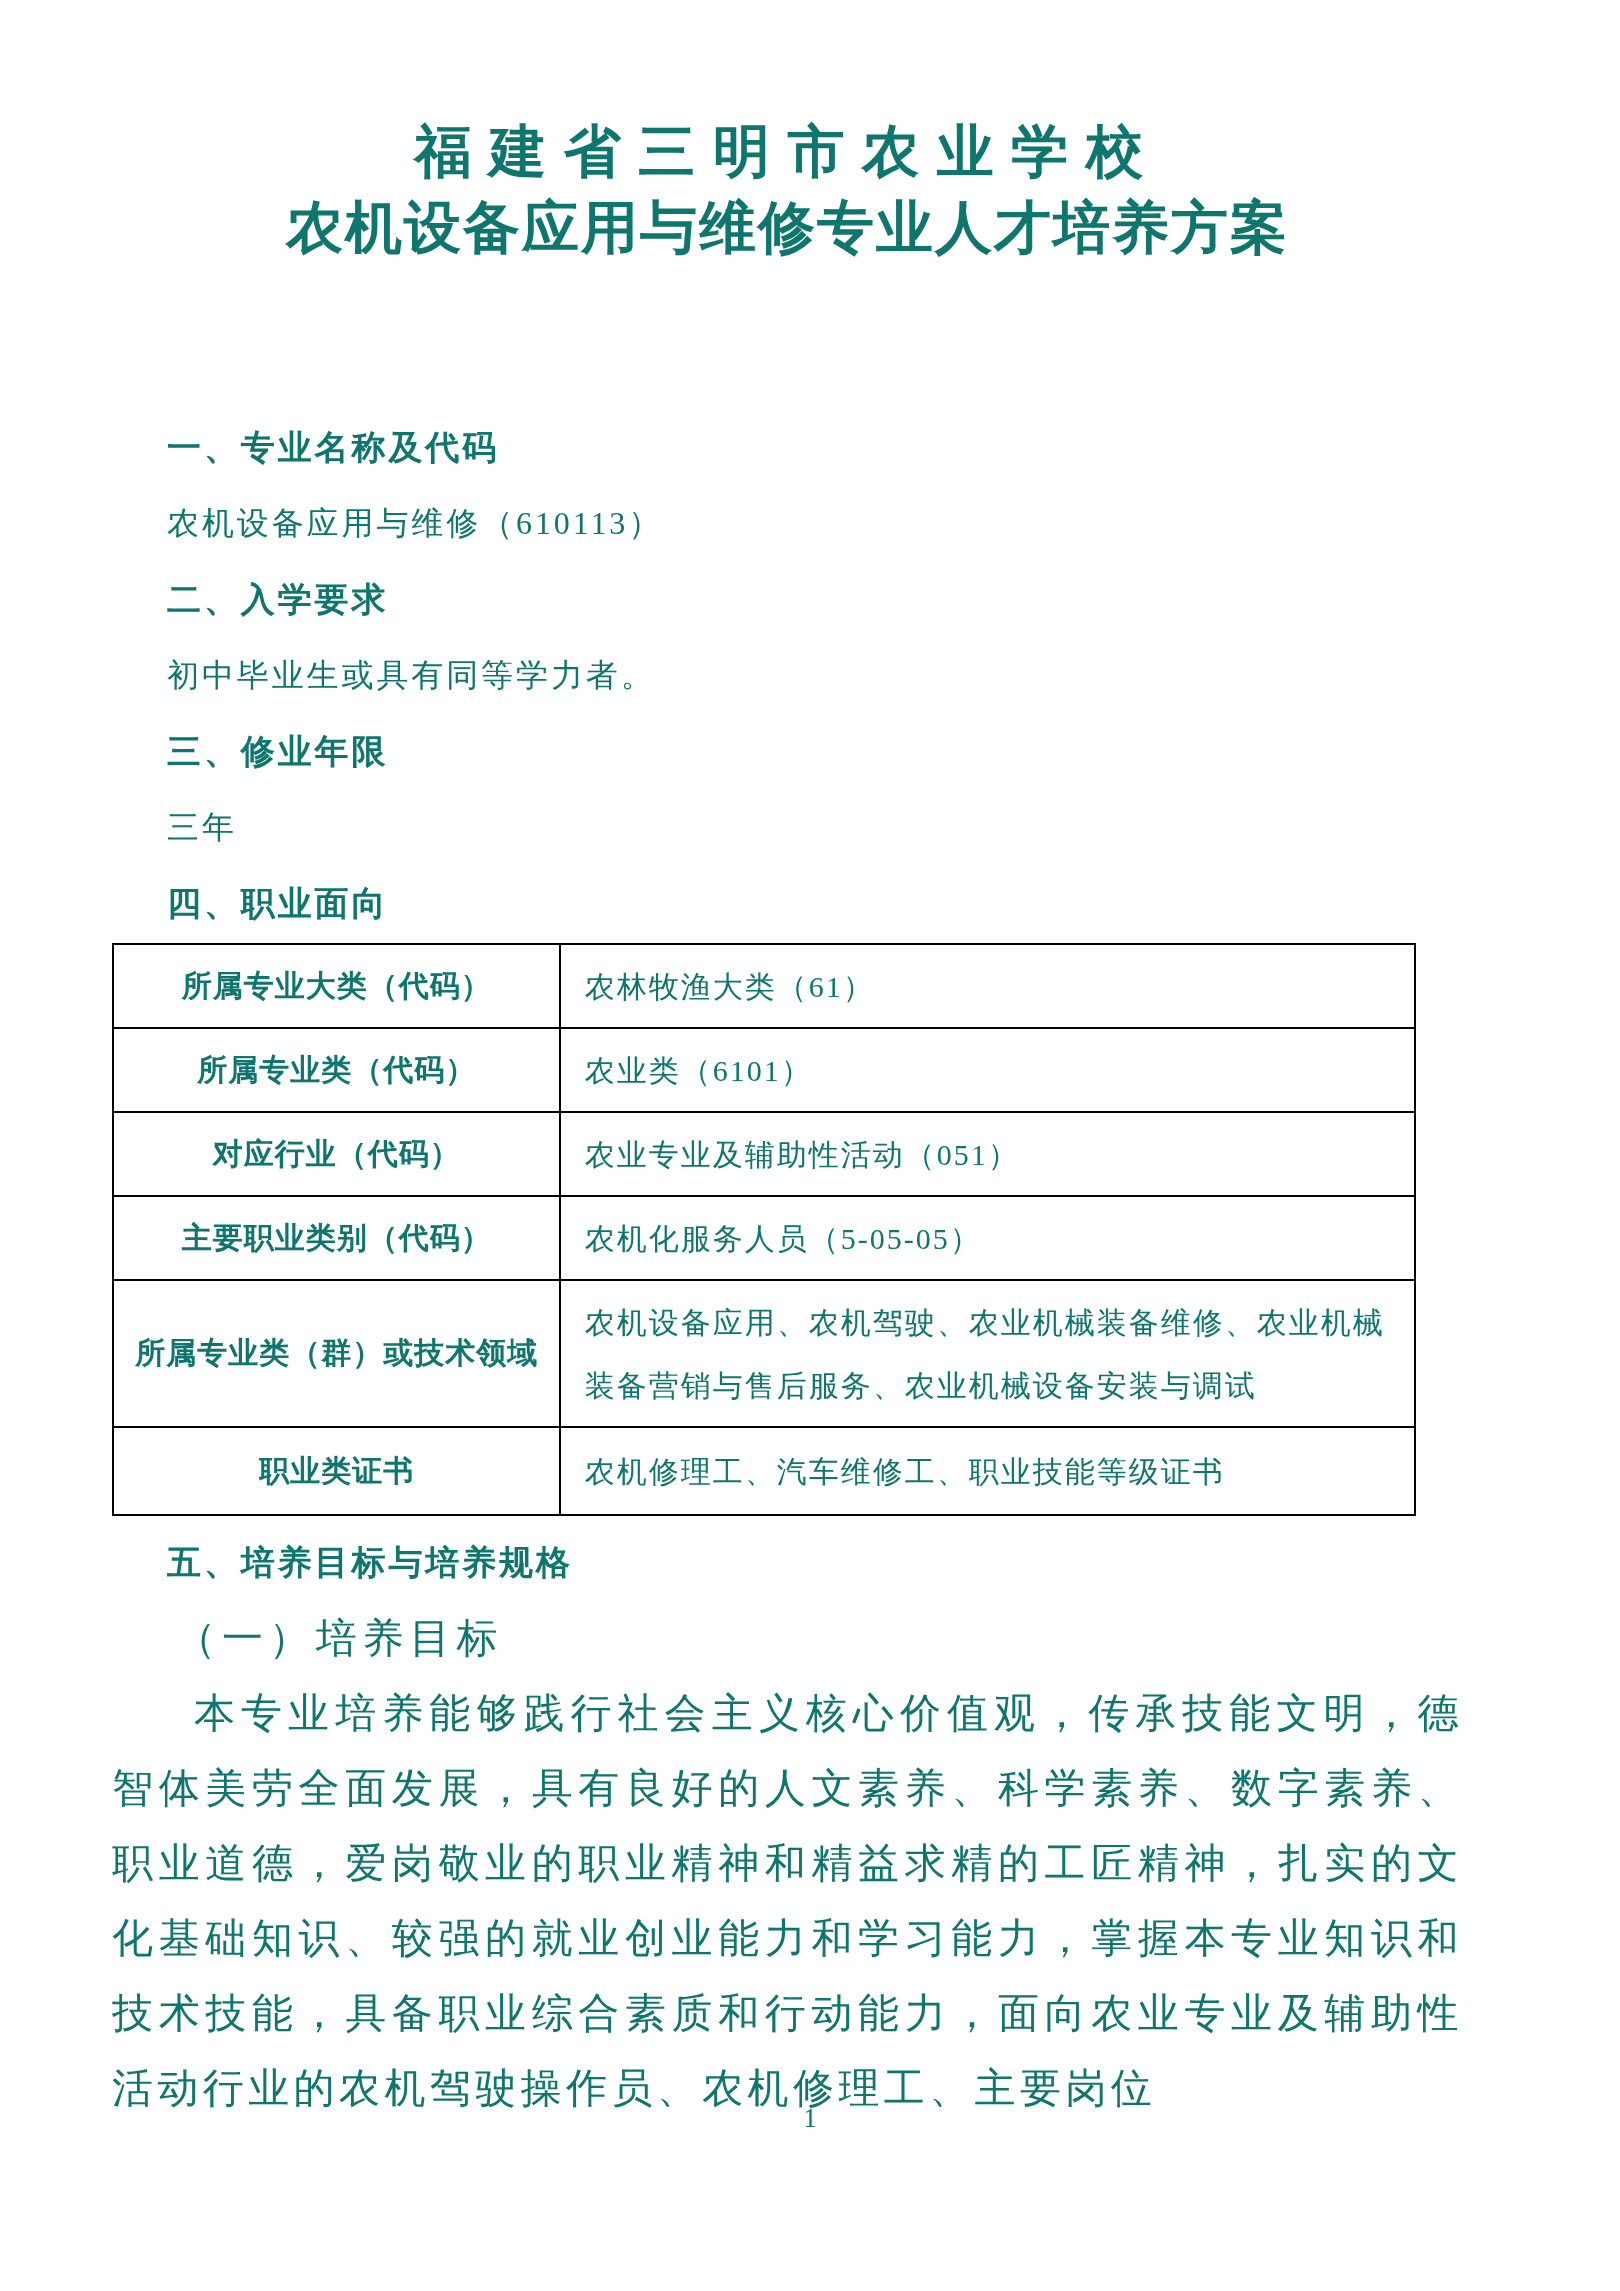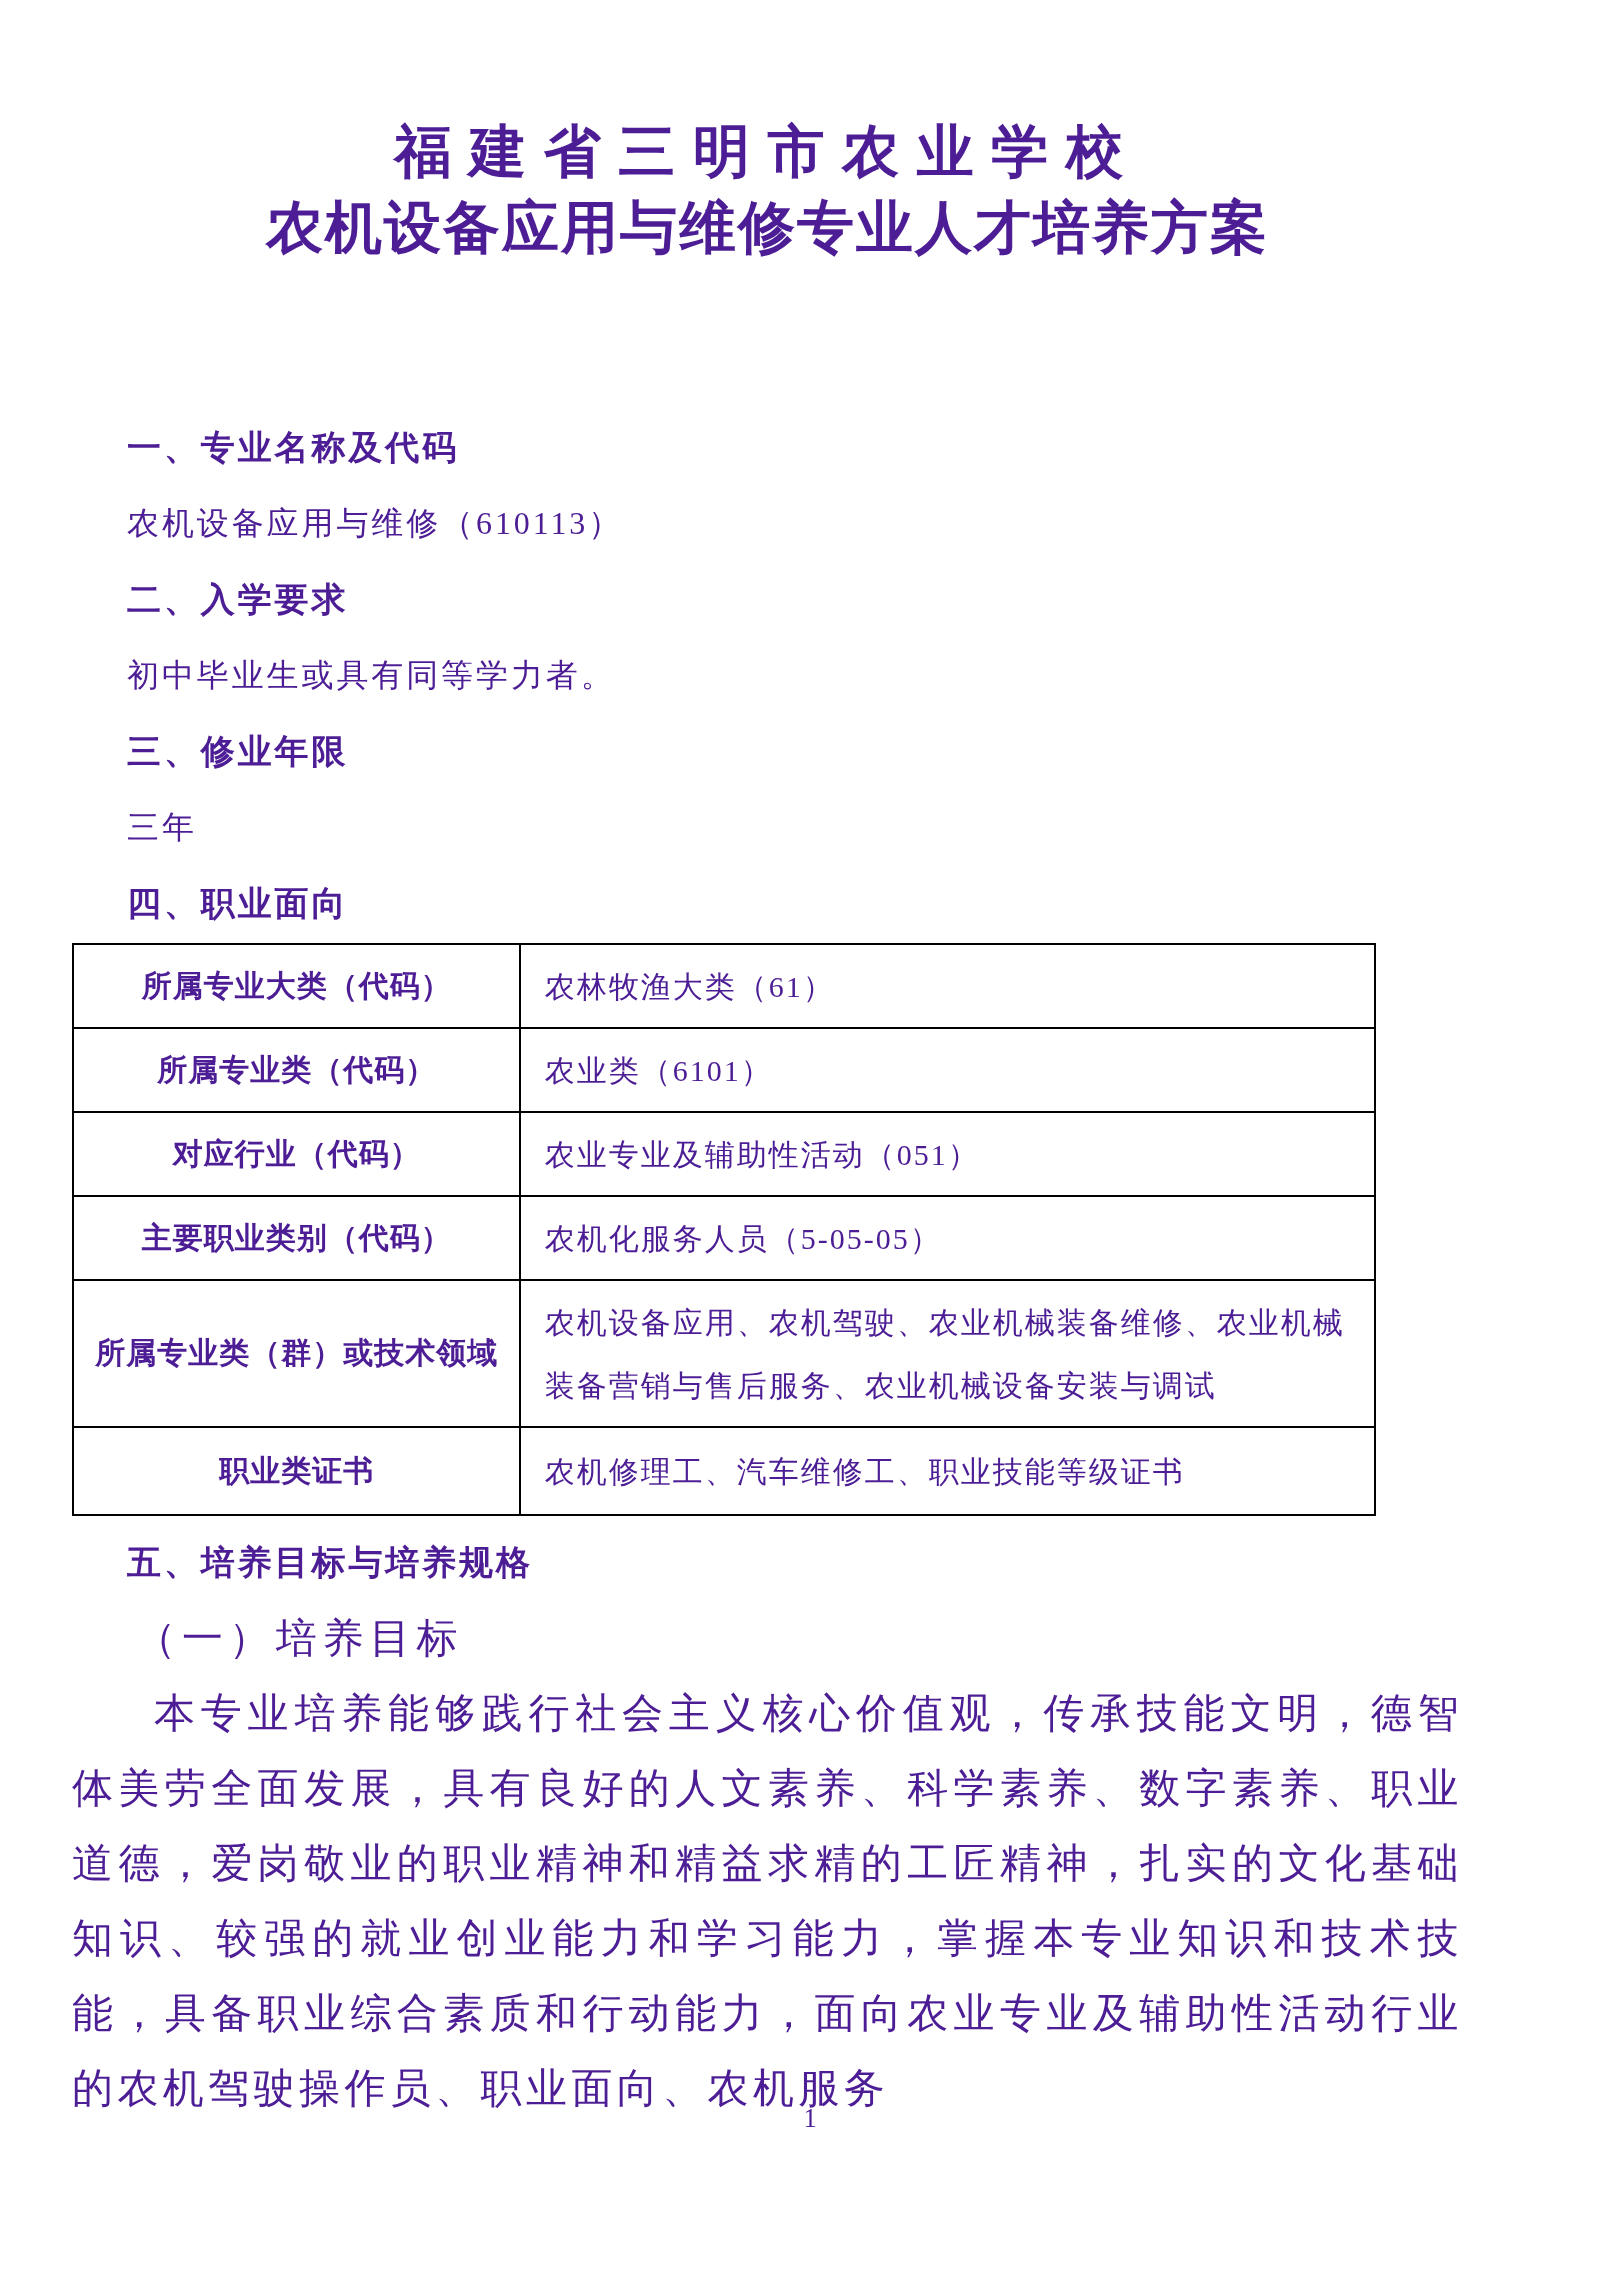--- a/index.html
+++ b/index.html
@@ -1,23 +1,23 @@
 <!DOCTYPE html>
 <html><head>
 <meta charset="utf-8">
 <style>
   html, body { margin: 0; padding: 0; background: #888; }
   .page {
     width: 1620px;
     height: 2292px;
     margin: 0 auto;
     background: #ffffff;
-    color: #4c1d95;
+    color: #0f766e;
     box-sizing: border-box;
-    padding: 114px 157px 0 72px;
+    padding: 114px 157px 0 112px;
     position: relative;
     font-family: "Liberation Serif", "DejaVu Serif", serif;
     overflow: hidden;
   }
   .doc-title {
     text-align: center;
     font-weight: bold;
     font-size: 57px;
     line-height: 76px;
     margin-bottom: 143px;
@@ -142,18 +142,18 @@
       <tr class="row-last">
         <td class="label-cell">职业类证书</td>
         <td class="value-cell">农机修理工、汽车维修工、职业技能等级证书</td>
       </tr>
     </tbody>
   </table>
 
   <div class="line heading">五、培养目标与培养规格</div>
   <div class="line sub-heading">（一）培养目标</div>
 
-  <p class="paragraph">本专业培养能够践行社会主义核心价值观，传承技能文明，德智体美劳全面发展，具有良好的人文素养、科学素养、数字素养、职业道德，爱岗敬业的职业精神和精益求精的工匠精神，扎实的文化基础知识、较强的就业创业能力和学习能力，掌握本专业知识和技术技能，具备职业综合素质和行动能力，面向农业专业及辅助性活动行业的农机驾驶操作员、职业面向、农机服务</p>
+  <p class="paragraph">本专业培养能够践行社会主义核心价值观，传承技能文明，德智体美劳全面发展，具有良好的人文素养、科学素养、数字素养、职业道德，爱岗敬业的职业精神和精益求精的工匠精神，扎实的文化基础知识、较强的就业创业能力和学习能力，掌握本专业知识和技术技能，具备职业综合素质和行动能力，面向农业专业及辅助性活动行业的农机驾驶操作员、农机修理工、主要岗位</p>
 
   <div class="page-number">1</div>
 
 </div>
 
 
 </body></html>

